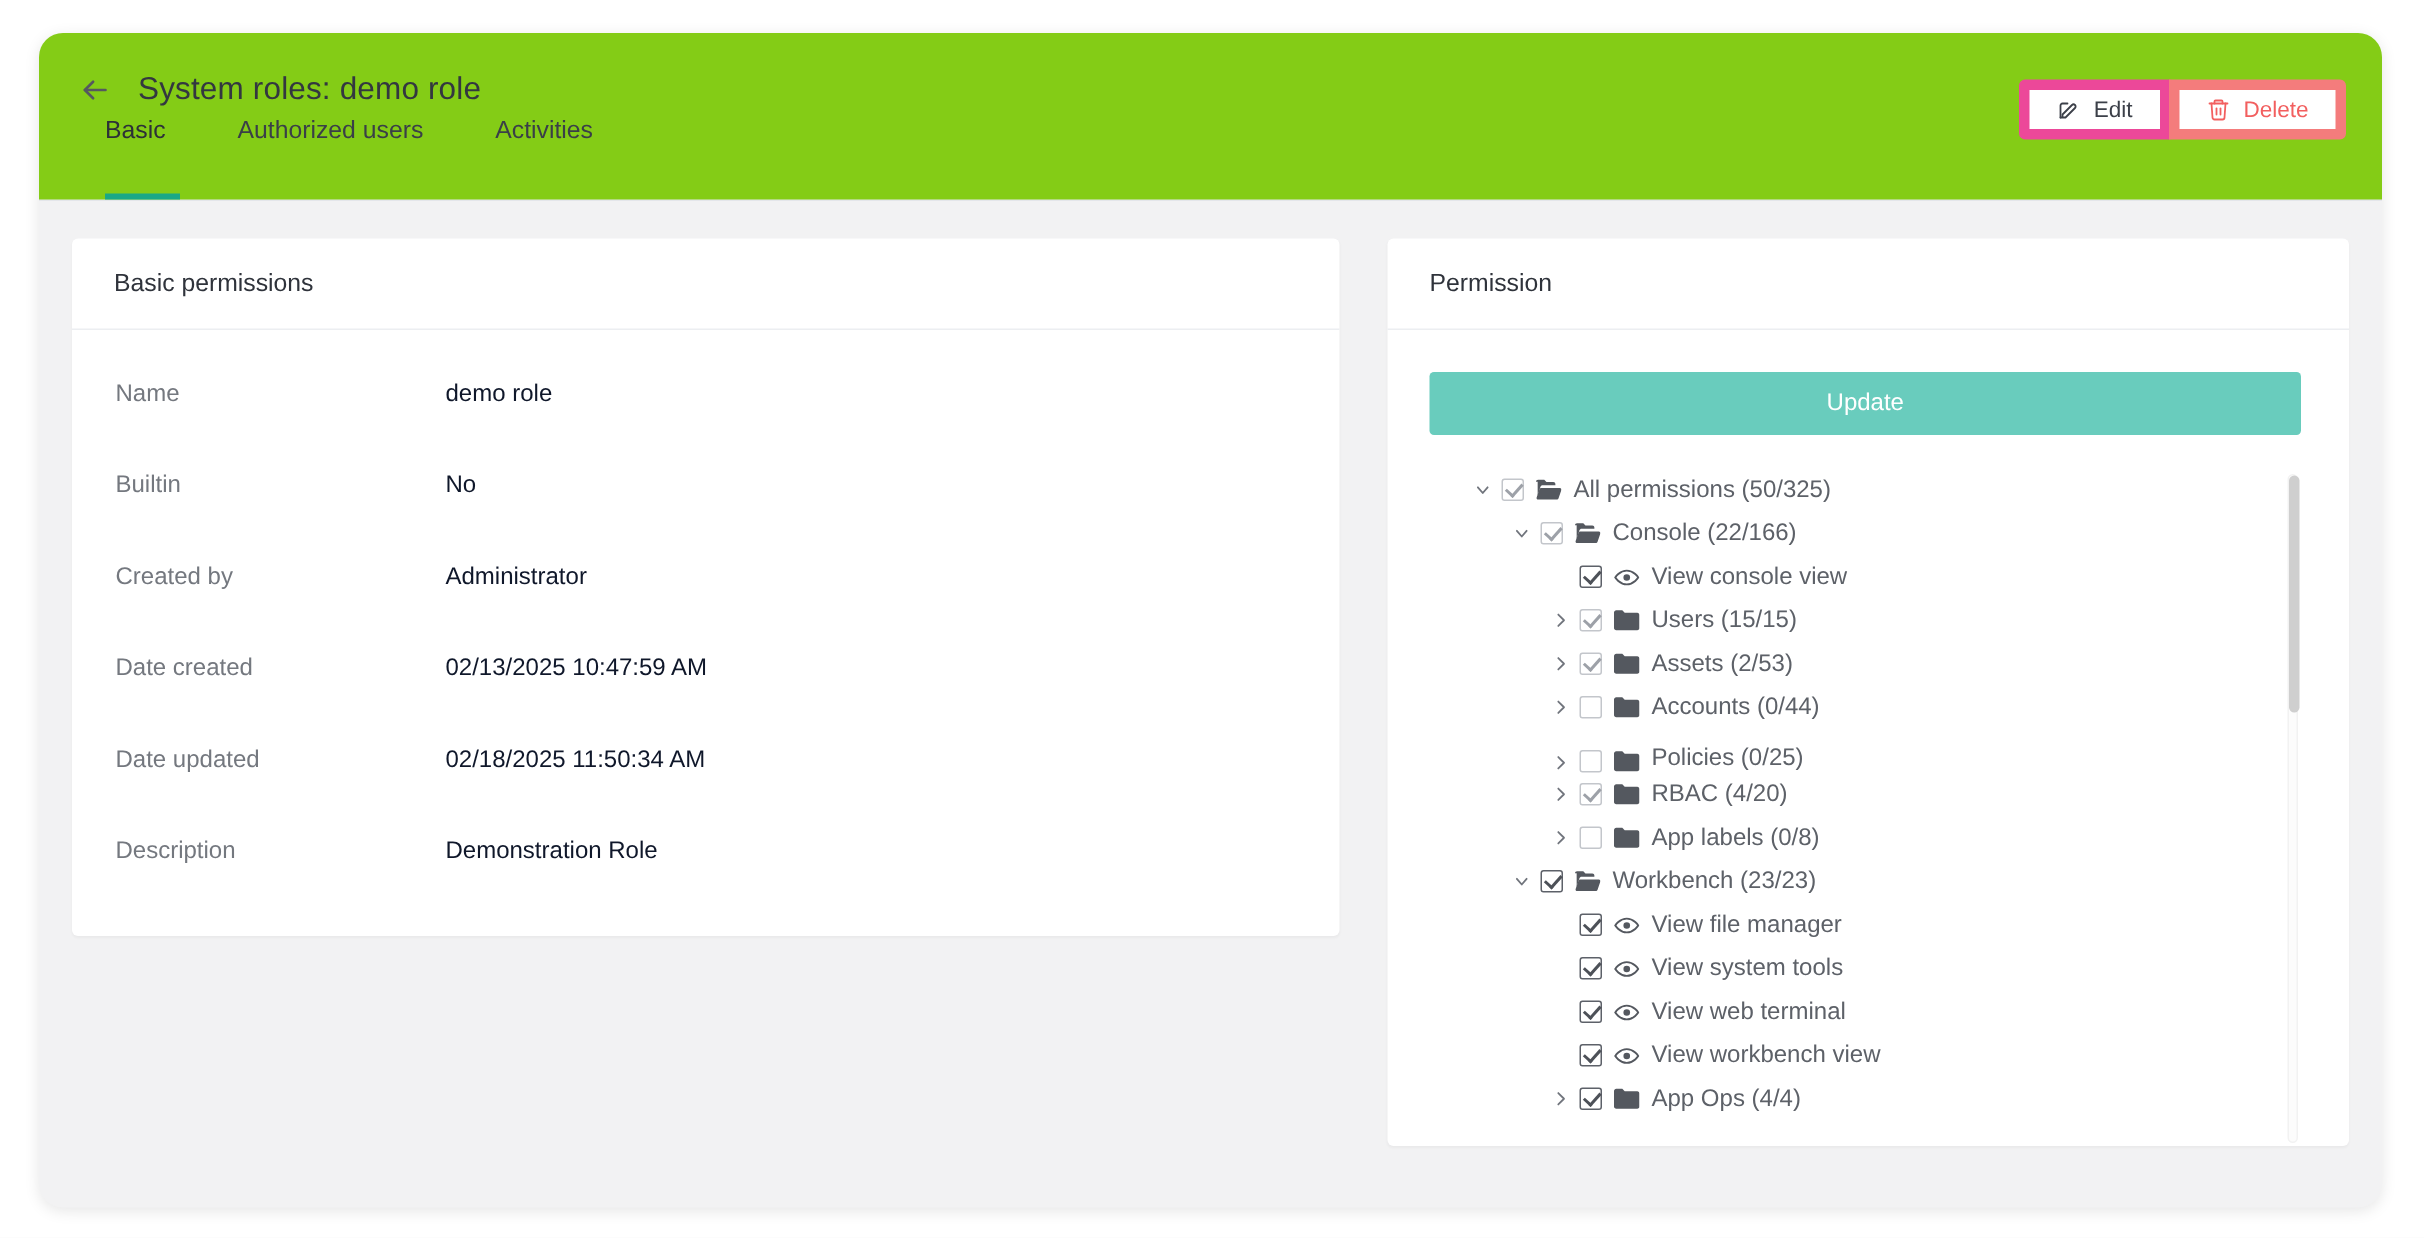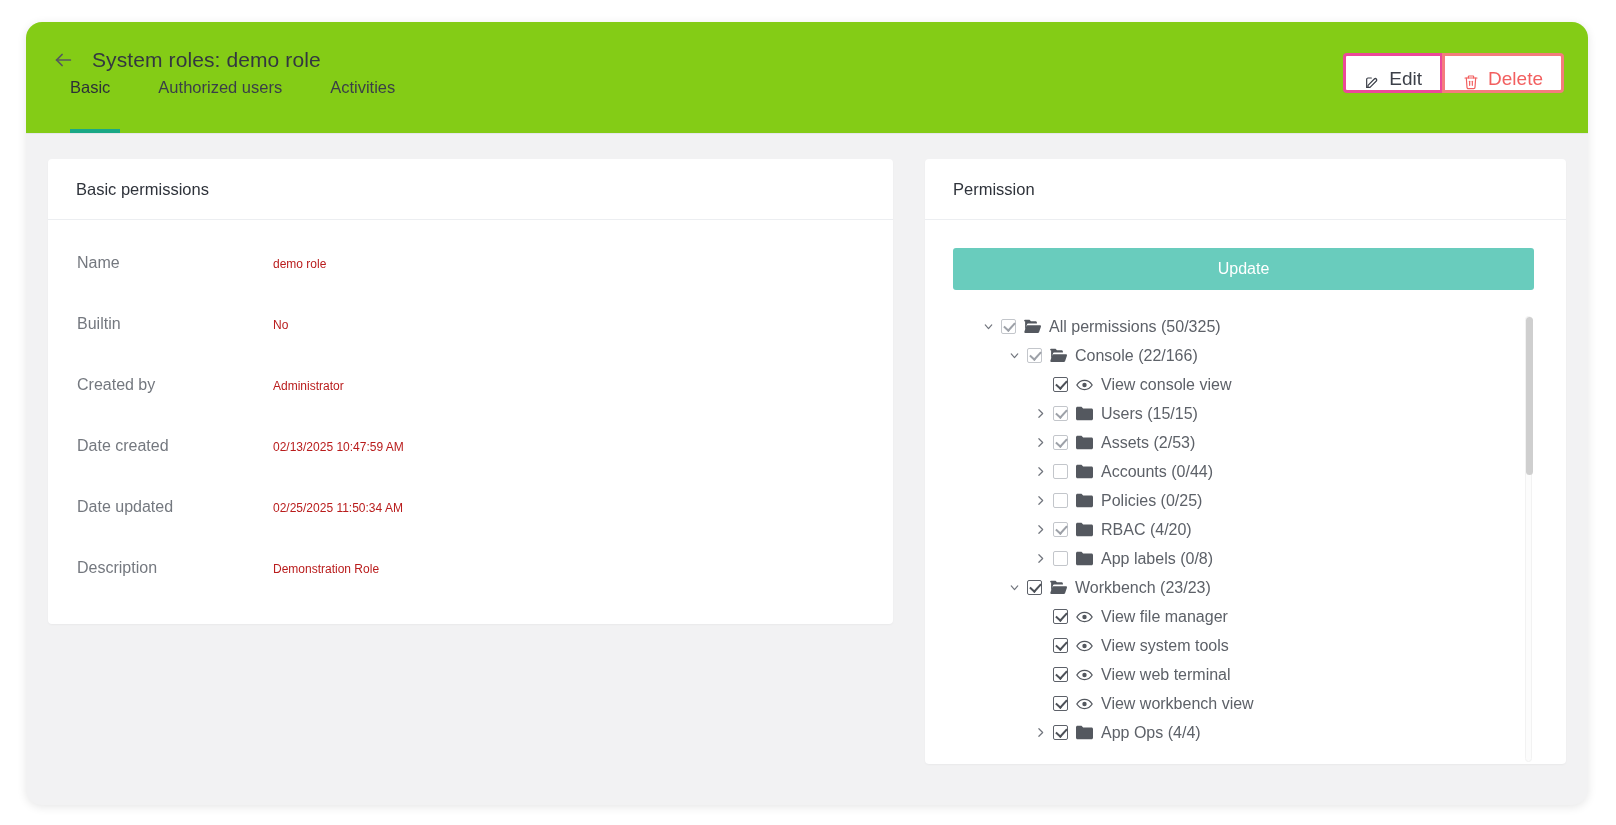--- a/index.html
+++ b/index.html
@@ -55,26 +55,26 @@
   #header-actions {
     position: absolute;
     right: 24px; top: 31px;
     display: flex;
     gap: 0;
     align-items: center;
   }
   .hdr-btn {
     height: 40px;
     display: flex;
-    align-items: flex-end;
+    align-items: center;
     gap: 9px;
     padding: 0 18px;
     background: #ffffff;
-    border: 3px solid #ec4899;
-    font-size: 19px;
+    border: 7px solid #ec4899;
+    font-size: 15px;
     cursor: pointer;
     color: #3c4049;
   }
   #edit-button { border-radius: 4px 0 0 4px; }
   #delete-button {
     border-radius: 0 4px 4px 0;
     border-color: #f47c7c;
     color: #f25f5f;
     margin-left: -1px;
   }
@@ -141,22 +141,23 @@
     padding: 0 0 0 29px;
     height: 61px;
   }
   .info-label {
     width: 196px;
     font-size: 16px;
     color: #74787f;
     flex: none;
   }
   .info-value {
-    font-size: 12px;
-    color: #b91c1c;
+    font-size: 16px;
+    color: #0f172a;
+    margin-left: 24px;
   }
 
   
   #permission-panel {
     flex: 1;
     height: 605px;
     display: flex;
     flex-direction: column;
   }
   #permission-body {
@@ -333,21 +334,21 @@
           <div class="info-row">
             <div class="info-label">Created by</div>
             <div class="info-value">Administrator</div>
           </div>
           <div class="info-row">
             <div class="info-label">Date created</div>
             <div class="info-value">02/13/2025 10:47:59 AM</div>
           </div>
           <div class="info-row">
             <div class="info-label">Date updated</div>
-            <div class="info-value">02/25/2025 11:50:34 AM</div>
+            <div class="info-value">02/18/2025 11:50:34 AM</div>
           </div>
           <div class="info-row">
             <div class="info-label">Description</div>
             <div class="info-value">Demonstration Role</div>
           </div>
         </div>
     </div>
 
     <div class="panel" id="permission-panel">
       <div class="panel-head">Permission</div>
@@ -431,21 +432,21 @@
                   </svg>
                 </span>
                 <span class="cbx unchecked"></span>
                 <span class="node-icon">
                   <svg width="17" height="15" viewBox="0 0 20 17" fill="currentColor">
                     <path d="M0 2.4C0 1.4.8.6 1.8.6h4.7l1.9 2h9.8c1 0 1.8.8 1.8 1.8v10.2c0 1-.8 1.8-1.8 1.8H1.8C.8 16.4 0 15.6 0 14.6V2.4z"></path>
                   </svg>
                 </span>
                 <span class="node-label">Accounts (0/44)</span>
               </div>
-              <div class="tree-node" style="padding-left: 74px;">
+              <div class="tree-node" style="padding-left: 74px; align-items: flex-end;">
                 <span class="twisty">
                   <svg width="13" height="13" viewBox="0 0 24 24" fill="none" stroke="currentColor" stroke-width="2.2" stroke-linecap="round" stroke-linejoin="round">
                     <polyline points="9 5 16 12 9 19"></polyline>
                   </svg>
                 </span>
                 <span class="cbx unchecked"></span>
                 <span class="node-icon">
                   <svg width="17" height="15" viewBox="0 0 20 17" fill="currentColor">
                     <path d="M0 2.4C0 1.4.8.6 1.8.6h4.7l1.9 2h9.8c1 0 1.8.8 1.8 1.8v10.2c0 1-.8 1.8-1.8 1.8H1.8C.8 16.4 0 15.6 0 14.6V2.4z"></path>
                   </svg>

